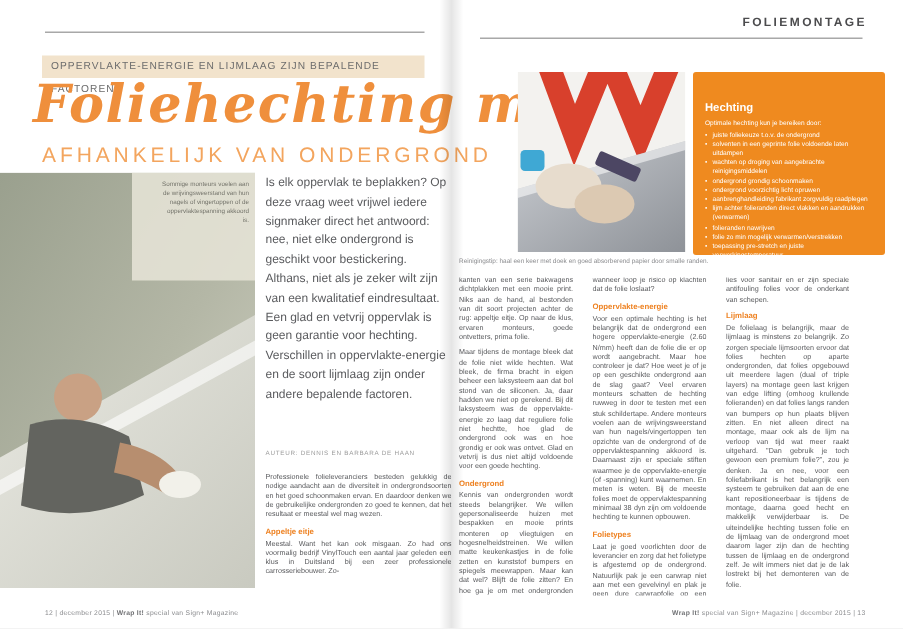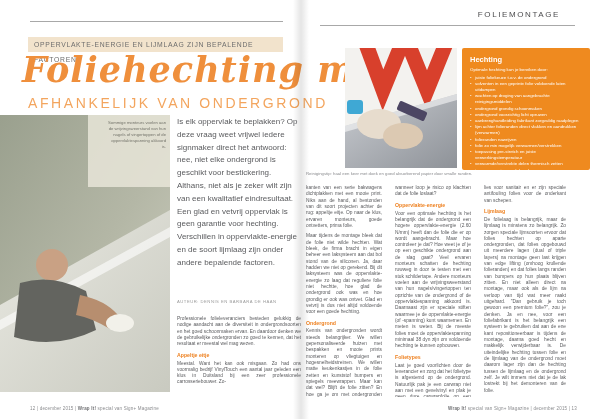--- a/index.html
+++ b/index.html
@@ -30,28 +30,28 @@
   .left-body{position:absolute;left:177px;top:316px;width:124px;height:84px;}
   
   .photo{position:absolute;overflow:hidden;}
   .photo-left{left:0;top:115px;width:170px;height:277px;}
   .photo-right{left:44px;top:48px;width:112px;height:120px;}
   .photo svg{display:block;}
   .photo-caption-overlay{position:absolute;right:4px;top:5px;width:58px;font-size:4.2px;line-height:1.4;
                          color:#73736a;text-align:right;}
   
   .hechting-box{position:absolute;left:161px;top:48px;width:128px;height:122px;background:#ef8a1f;
-                border-radius:2px;padding:7px 8px;box-sizing:border-box;color:#ffffff;overflow:hidden;}
+                border-radius:2px;padding:19px 8px;box-sizing:border-box;color:#ffffff;overflow:hidden;}
   .hechting-box h3{margin:0 0 3px 0;font-size:7.5px;font-weight:bold;color:#ffffff;}
   .hechting-box .box-intro{font-size:4.4px;line-height:1.35;margin-bottom:2px;}
   .hechting-box ul{margin:0;padding:0;list-style:none;font-size:4.4px;line-height:1.32;}
   .hechting-box li{padding-left:5px;position:relative;margin-bottom:.5px;}
   .hechting-box li::before{content:"•";position:absolute;left:0;top:0;}
   
-  .section-label{position:absolute;right:42px;top:10px;font-size:8px;font-weight:normal;
+  .section-label{position:absolute;right:24px;top:10px;font-size:8px;font-weight:bold;
                  letter-spacing:1.6px;color:#4c4c4e;padding-left:24px;}
   
   .caption-line{position:absolute;left:5px;top:171px;width:230px;font-size:4.3px;color:#8a8b8e;}
   .col{position:absolute;top:185px;height:212px;}
   .col1{left:5px;width:76px;}
   .col2{left:94px;width:76px;}
   .col3{left:183px;width:82px;}
   
   .footer{position:absolute;bottom:8px;font-size:4.5px;color:#8a8b8e;letter-spacing:.2px;}
   .footer b{color:#6f7073;}

